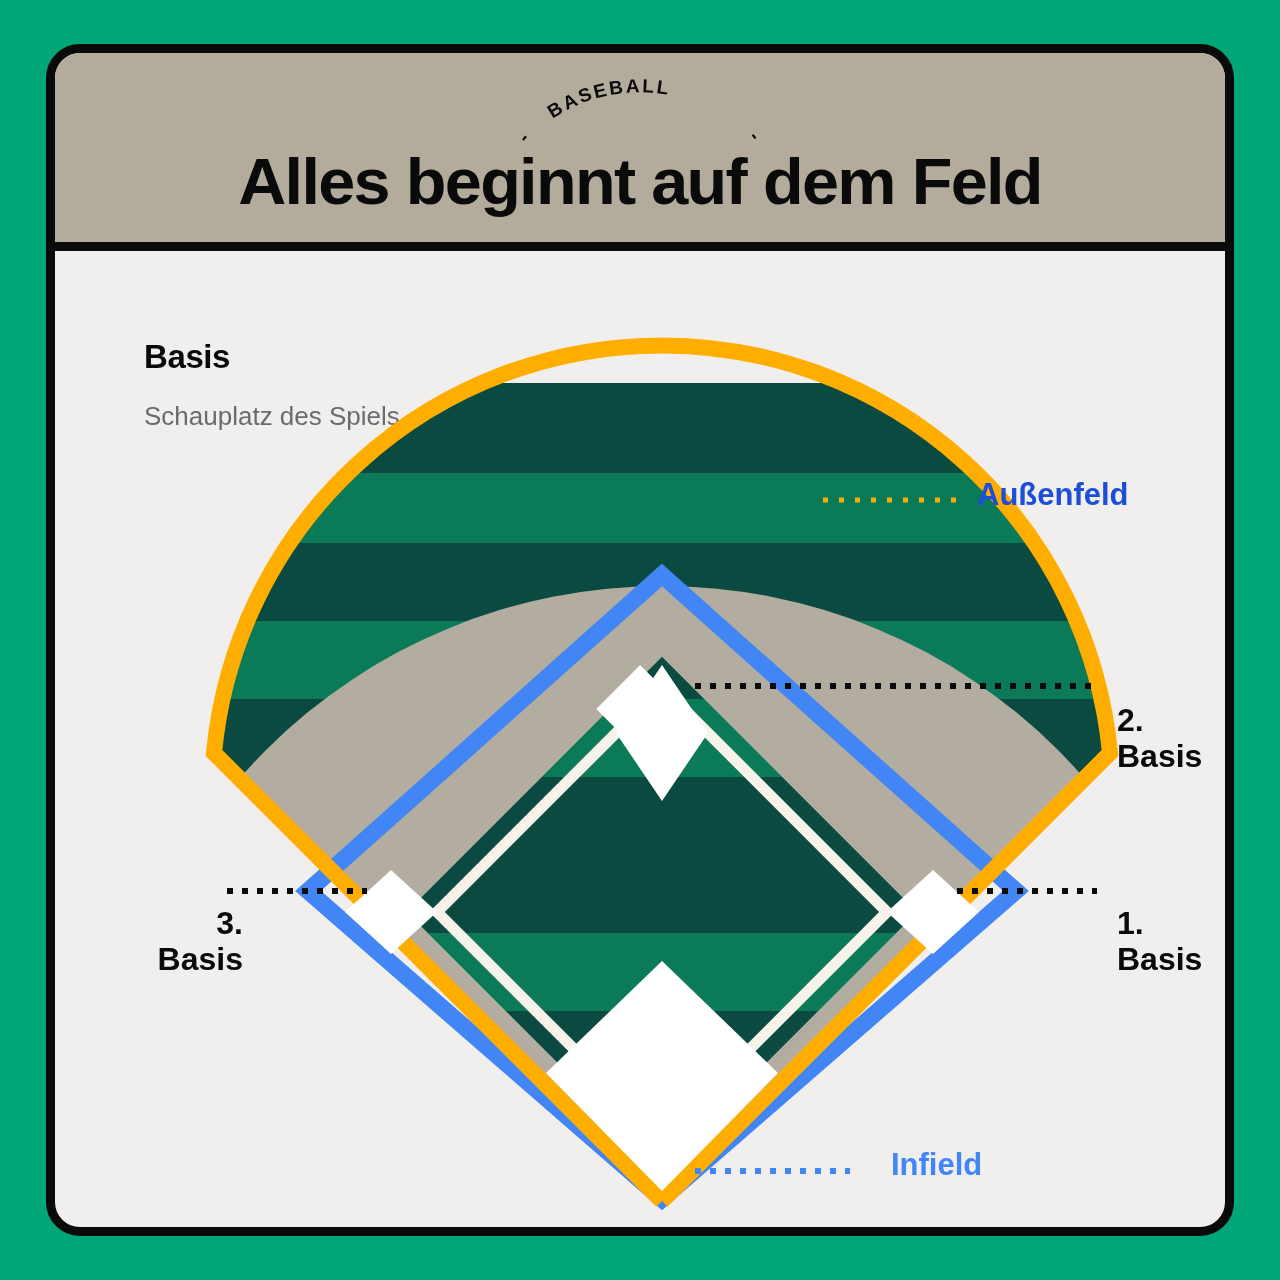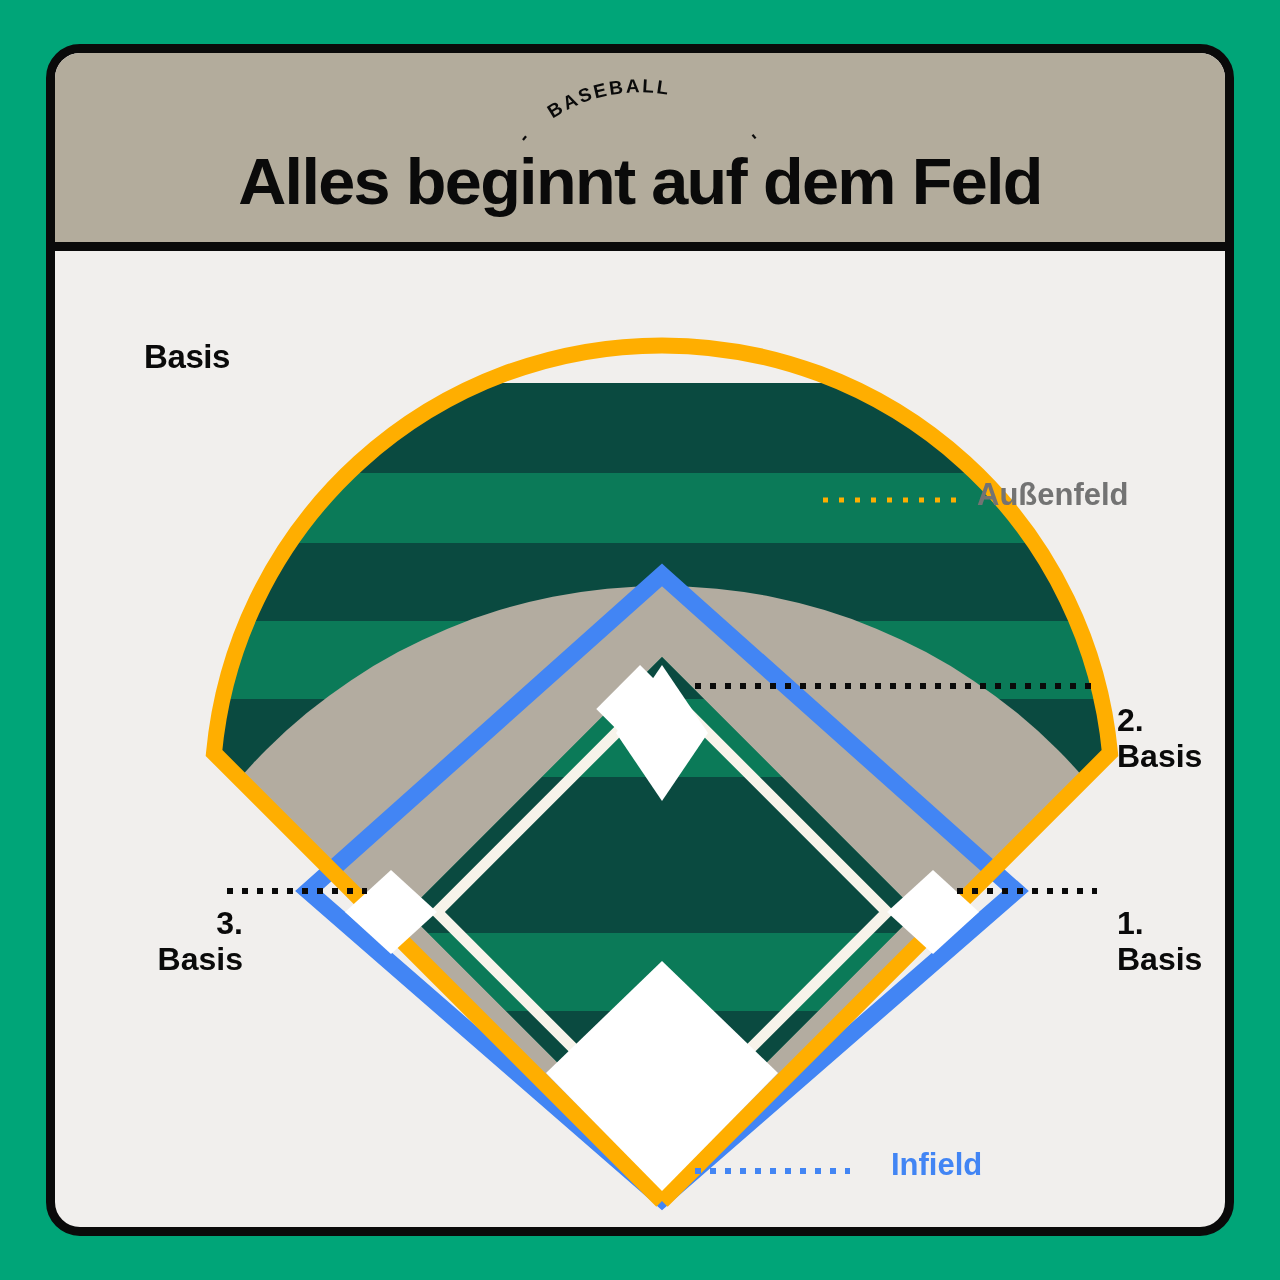--- a/index.html
+++ b/index.html
@@ -112,21 +112,21 @@
   .lbl {
     position: absolute;
     font-weight: bold;
     line-height: 1.12;
     white-space: nowrap;
   }
   .lbl-outfield {
     left: 922px;
     top: 425px;
     font-size: 31px;
-    color: #737373;
+    color: #1d4ed8;
   }
   .lbl-base2 {
     left: 1062px;
     top: 650px;
     font-size: 32px;
     color: #0A0A0A;
   }
   .lbl-base1 {
     left: 1062px;
     top: 853px;
@@ -170,20 +170,21 @@
           <text class="kicker-text">
             <textPath href="#arcpath" startOffset="93%"><tspan>-</tspan></textPath>
           </text>
         </svg>
       </div>
 
       <div class="title">Alles beginnt auf dem Feld</div>
     </div>
 
     <div class="section-title">Basis</div>
+    <div class="section-sub">Schauplatz des Spiels</div>
 
     <div class="diagram">
       <svg width="1188" height="1192" viewBox="0 0 1188 1192">
         <defs>
 
           <clipPath id="fieldClip">
             <path d="M 607,1148
                      L 159,700
                      A 450,450 0 0 1 1055,700
                      L 607,1148 Z"></path>

